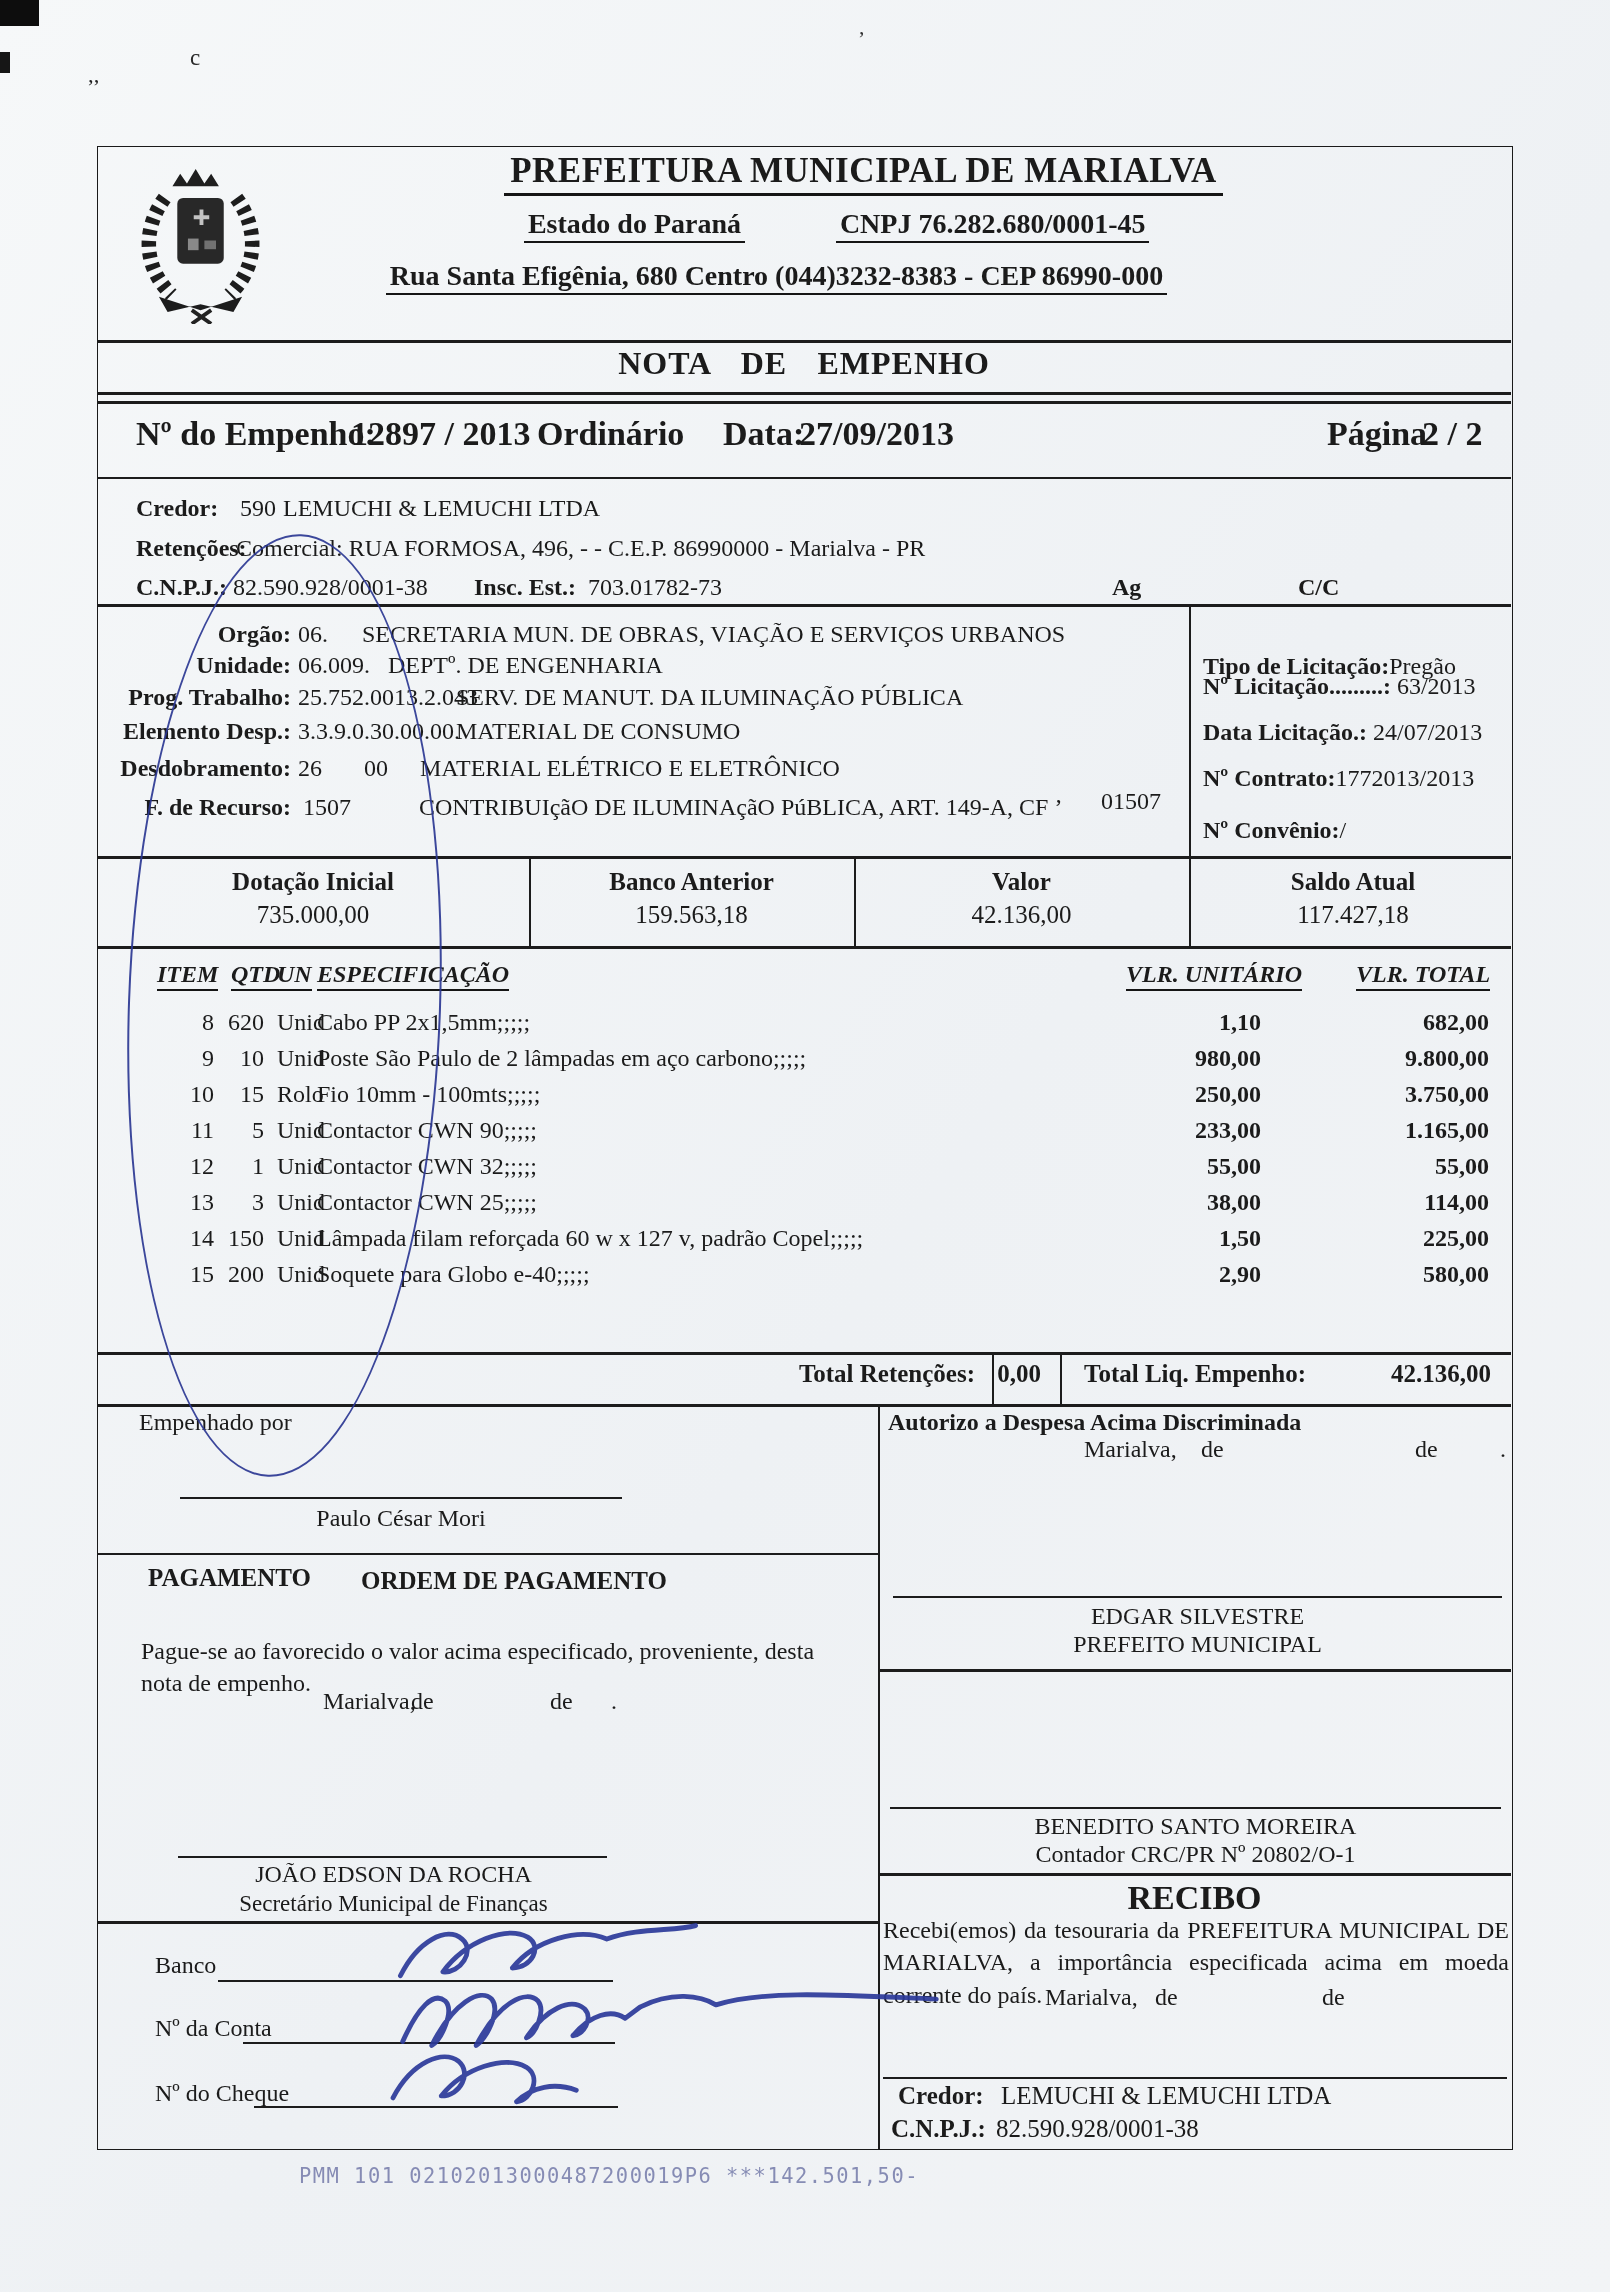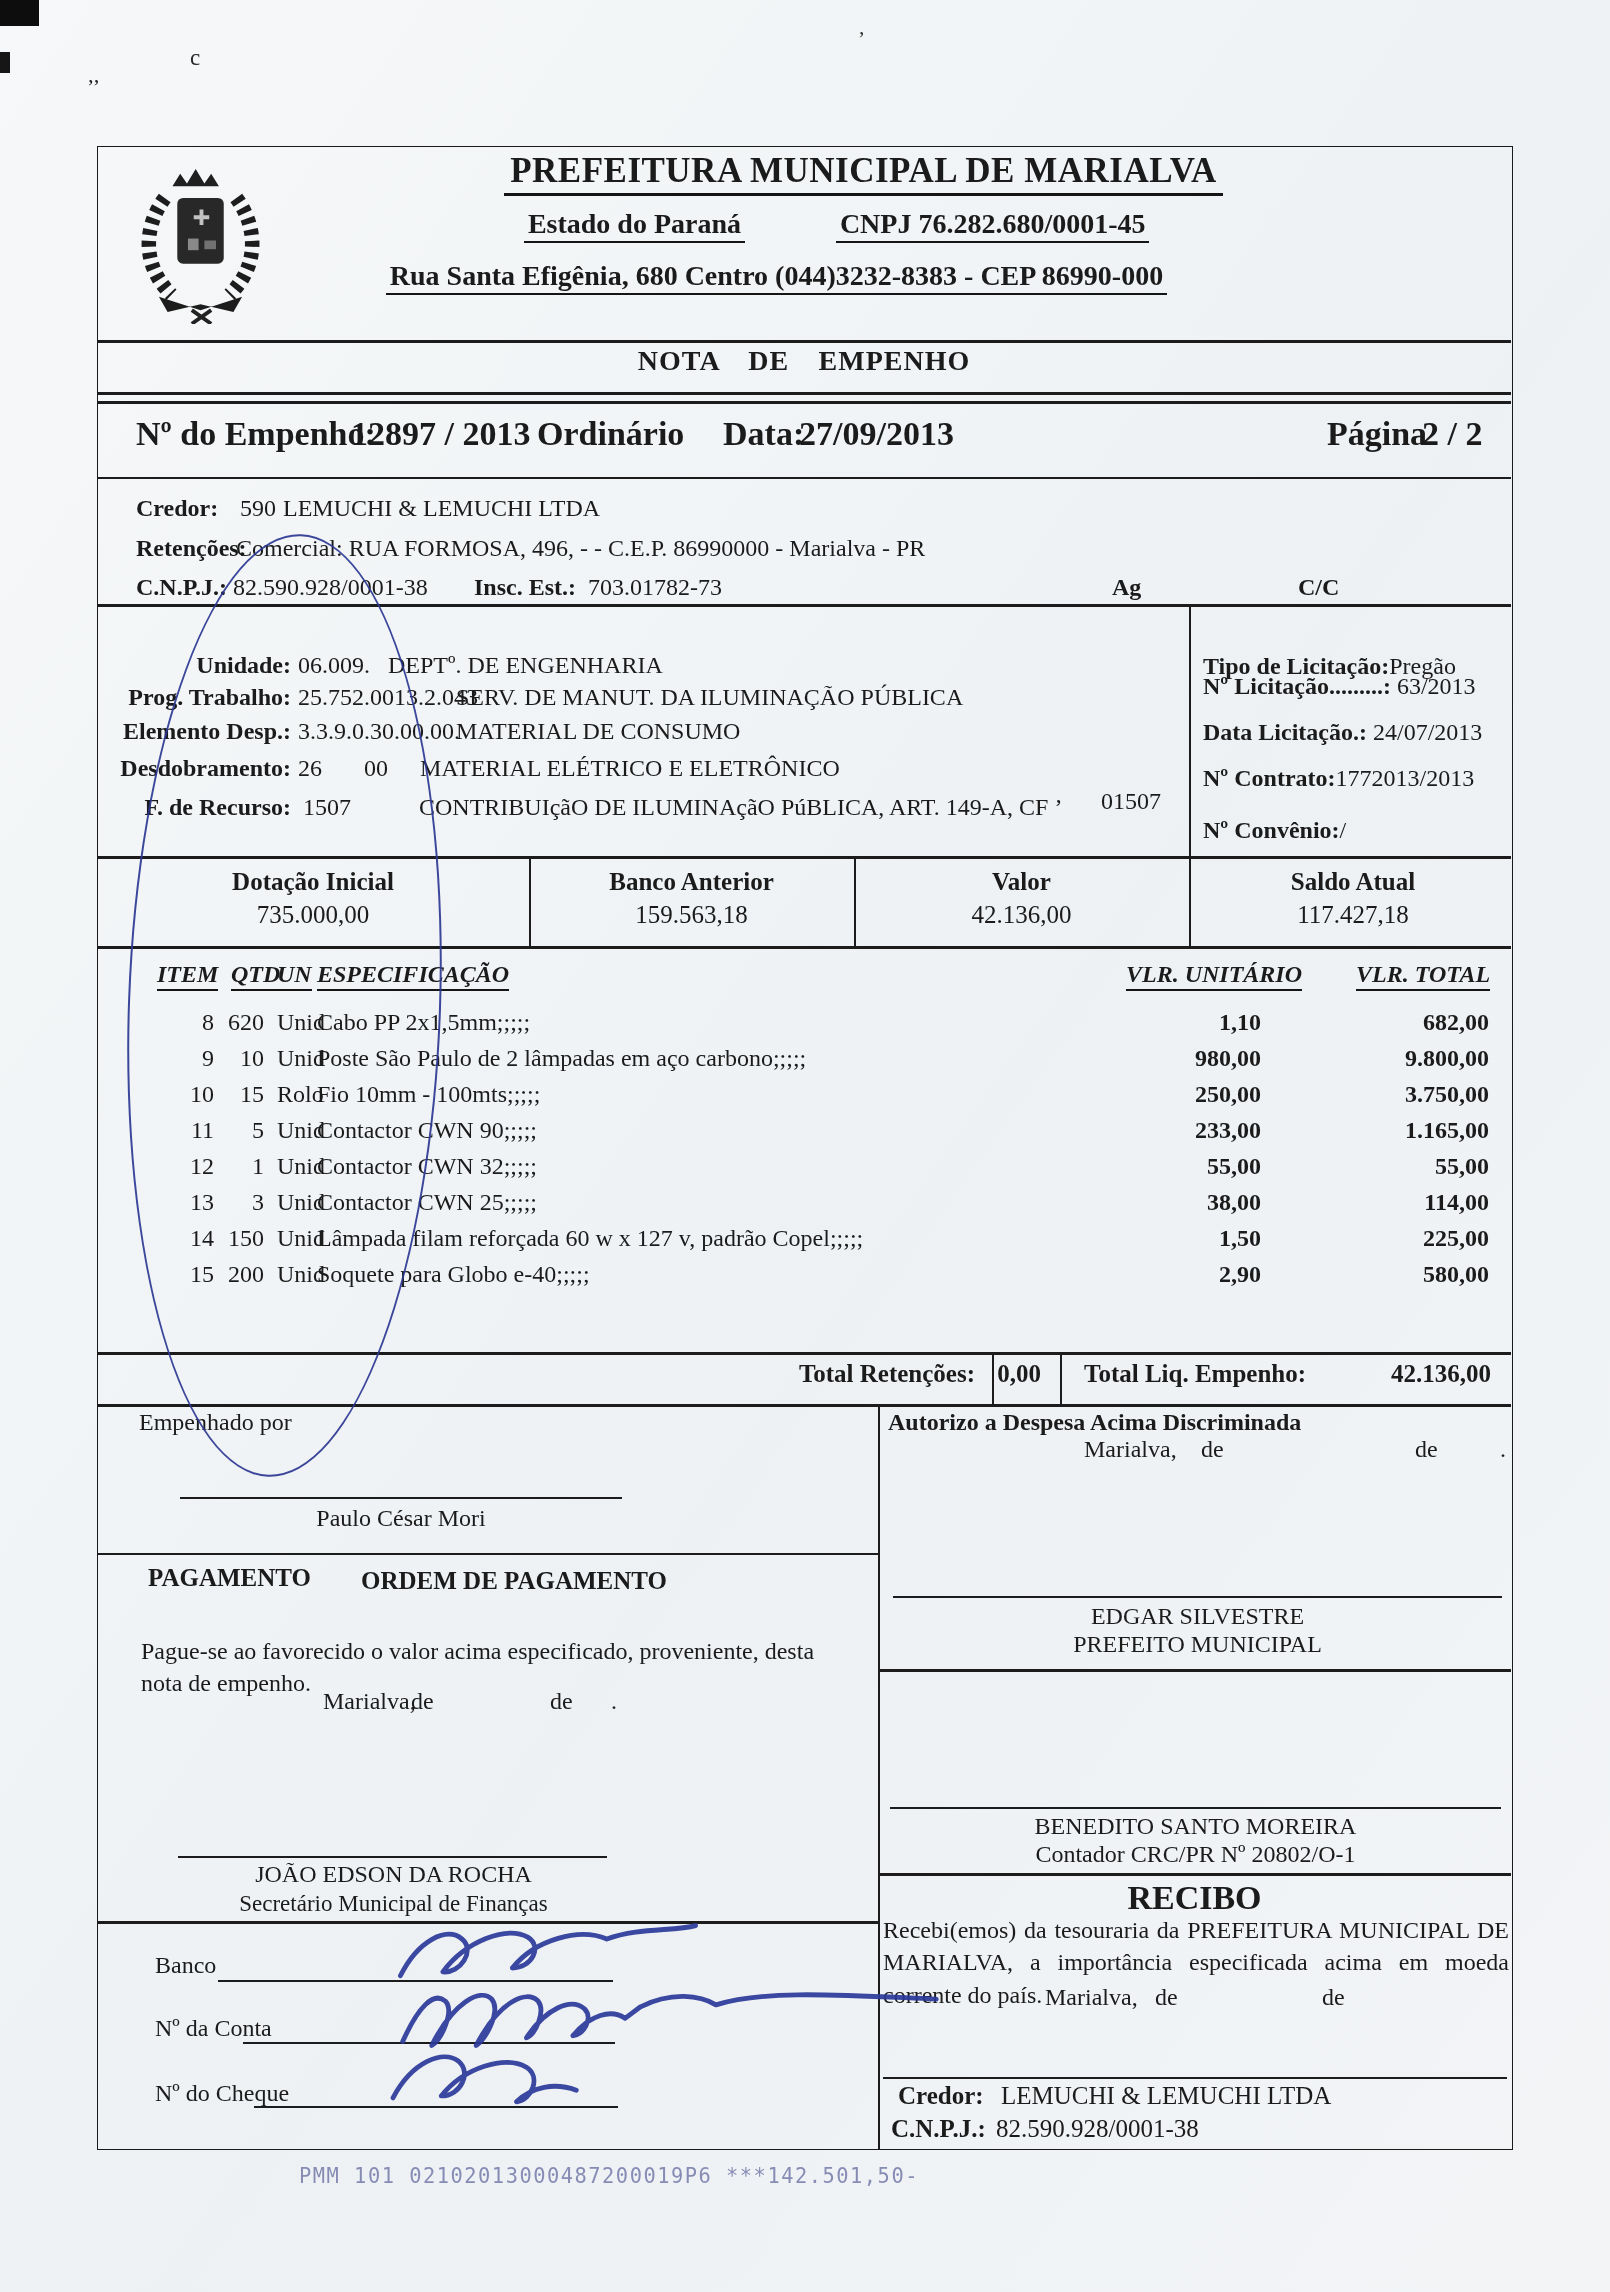--- a/index.html
+++ b/index.html
@@ -78,21 +78,21 @@
     <span class="u2 b" style="font-size:28px;">Estado do Paraná</span>
   </div>
   <div class="abs" style="left:836px;top:208px;">
     <span class="u2 b" style="font-size:28px;">CNPJ 76.282.680/0001-45</span>
   </div>
   <div class="abs center" style="left:262px;top:260px;width:1029px;">
     <span class="u2 b" style="font-size:28px;">Rua Santa Efigênia, 680    Centro   (044)3232-8383  -  CEP 86990-000</span>
   </div>
 
   <div class="hline" style="left:97px;top:340px;width:1414px;"></div>
-  <div class="abs center b" style="left:97px;top:345px;width:1414px;font-size:28px;word-spacing:21.3px;letter-spacing:1px;">NOTA DE EMPENHO</div>
+  <div class="abs center b" style="left:97px;top:345px;width:1414px;font-size:32px;word-spacing:21.3px;letter-spacing:1px;">NOTA DE EMPENHO</div>
   <div class="hline" style="left:97px;top:392px;width:1414px;"></div>
   <div class="hline" style="left:97px;top:401px;width:1414px;"></div>
 
   <div class="abs b t27" style="left:136px;top:415px;">Nº do Empenho:</div>
   <div class="abs b t27" style="left:351px;top:415px;">12897 / 2013</div>
   <div class="abs b t27" style="left:537px;top:415px;">Ordinário</div>
   <div class="abs b t27" style="left:723px;top:415px;">Data:</div>
   <div class="abs b t27" style="left:799px;top:415px;">27/09/2013</div>
   <div class="abs b t27" style="left:1327px;top:415px;">Página</div>
   <div class="abs b t27" style="left:1422px;top:415px;">2 / 2</div>
@@ -106,20 +106,25 @@
   <div class="abs b t25" style="left:136px;top:574px;">C.N.P.J.:</div>
   <div class="abs t25" style="left:233px;top:574px;">82.590.928/0001-38</div>
   <div class="abs b t25" style="left:474px;top:574px;">Insc. Est.:</div>
   <div class="abs t25" style="left:588px;top:574px;">703.01782-73</div>
   <div class="abs b t25" style="left:1112px;top:574px;">Ag</div>
   <div class="abs b t25" style="left:1298px;top:574px;">C/C</div>
 
   <div class="hline" style="left:97px;top:604px;width:1414px;"></div>
   <div class="vline" style="left:1189px;top:604px;height:252px;"></div>
 
+  <div class="brow" style="top:621px;">
+    <span class="bl">Orgão:</span>
+      <span class="bc">06.</span>
+      <span class="bd" style="left:265px;">SECRETARIA MUN. DE OBRAS, VIAÇÃO E SERVIÇOS URBANOS</span>
+  </div>
   <div class="brow" style="top:652px;">
     <span class="bl">Unidade:</span>
       <span class="bc">06.009.</span>
       <span class="bd" style="left:291px;">DEPTº. DE ENGENHARIA</span>
   </div>
   <div class="brow" style="top:684px;">
     <span class="bl">Prog. Trabalho:</span>
       <span class="bc">25.752.0013.2.043</span>
       <span class="bd" style="left:359px;">SERV. DE MANUT. DA ILUMINAÇÃO PÚBLICA</span>
   </div>

